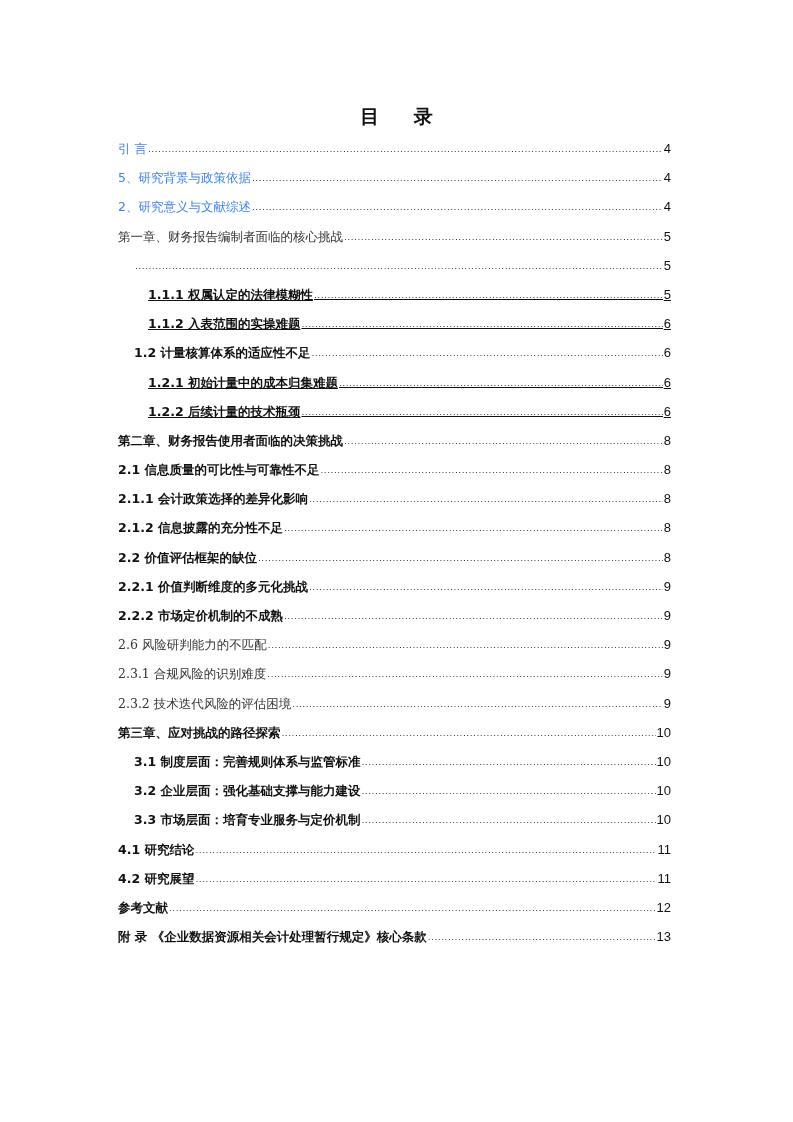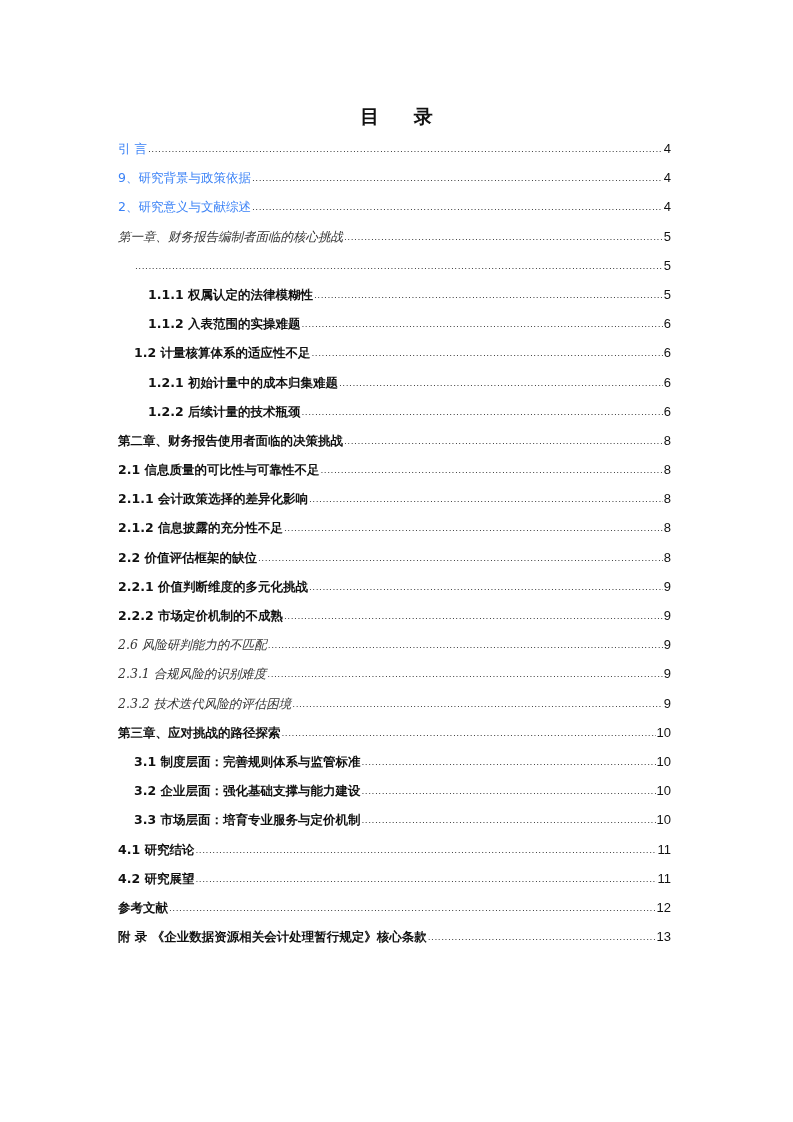--- a/index.html
+++ b/index.html
@@ -9,39 +9,39 @@
     .title { position: absolute; top: 104px; left: 0; width: 793px; text-align: center;
              font-size: 19px; font-weight: bold; letter-spacing: 14px; text-indent: 14px; color: #111; }
     .toc { position: absolute; top: 139px; left: 118px; width: 553px; }
     .row { display: flex; align-items: baseline; height: 29.2px; line-height: 20px; font-size: 12.5px; white-space: nowrap; }
     .row .label { flex: 0 0 auto; }
     .row .dots { flex: 1 1 auto; overflow: hidden; margin: 0 1px; color: #333; font-size: 9px; letter-spacing: 0.5px; position: relative; top: -1px; }
     .row .dots::after { content: "......................................................................................................................................................................................................................................................................................"; }
     .row .page-num { flex: 0 0 auto; font-family: "Liberation Sans", sans-serif; font-size: 13px; }
     .lvl1 { padding-left: 0; }
     .lvl2 { padding-left: 16px; }
-    .lvl3 { padding-left: 30px; }
+    .lvl3 { padding-left: 30px; text-decoration: underline; }
     .bold .label { font-weight: bold; }
-    .serif .label { font-family: "DejaVu Serif", "Liberation Serif", serif; font-weight: normal; color: #333; font-style: italic; }
+    .serif .label { font-family: "DejaVu Serif", "Liberation Serif", serif; font-weight: normal; color: #333; }
     .light .label { font-weight: normal; color: #3b82f6; }
   </style>
 </head>
 <body>
 
 <div class="page">
   <div class="title">目 录</div>
 
   <div class="toc">
     <div class="row lvl1 light">
         <span class="label">引 言</span>
         <span class="dots"></span>
         <span class="page-num">4</span>
       </div>
     <div class="row lvl1 light">
-        <span class="label">9、研究背景与政策依据</span>
+        <span class="label">5、研究背景与政策依据</span>
         <span class="dots"></span>
         <span class="page-num">4</span>
       </div>
     <div class="row lvl1 light">
         <span class="label">2、研究意义与文献综述</span>
         <span class="dots"></span>
         <span class="page-num">4</span>
       </div>
     <div class="row lvl1 serif">
         <span class="label">第一章、财务报告编制者面临的核心挑战</span>

